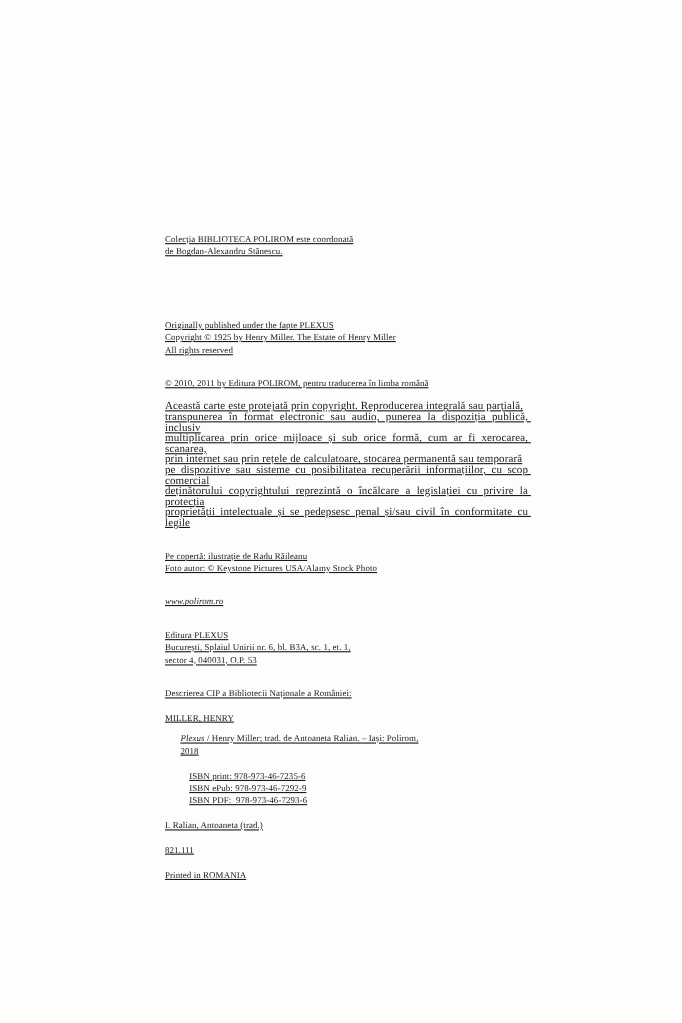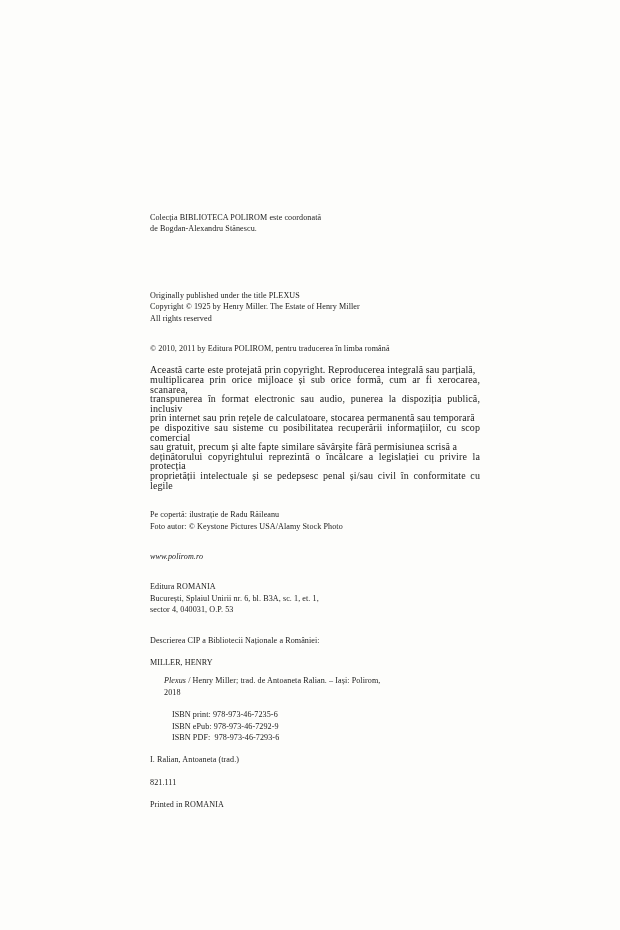--- a/index.html
+++ b/index.html
@@ -29,20 +29,21 @@
     width: 330px;
   }
   .blk {
     margin: 0 0 0 0;
   }
   .line {
     font-size: 8.1px;
     line-height: 11.4px;
     letter-spacing: 0.01em;
     white-space: pre-wrap;
+    text-decoration: underline;
   }
   .gap-lg { height: 36px; }
   .gap-md { height: 19px; }
   .gap-sm { height: 11px; }
   .gap-xs { height: 7px; }
   .ital { font-style: italic; }
   .legal .line {
     font-size: 10px;
     line-height: 9.6px;
     text-align: justify;
@@ -61,61 +62,60 @@
       <div class="line">Colecția BIBLIOTECA POLIROM este coordonată</div>
       <div class="line">de Bogdan-Alexandru Stănescu.</div>
     </div>
 
     <div class="gap-lg"></div>
 
 
     <div class="gap-md"></div>
 
     <div class="blk">
-      <div class="line">Originally published under the title PLEXUS</div>
+      <div class="line">Originally published under the fapte PLEXUS</div>
       <div class="line">Copyright © 1925 by Henry Miller. The Estate of Henry Miller</div>
       <div class="line">All rights reserved</div>
     </div>
 
     <div class="gap-md"></div>
 
     <div class="blk">
       <div class="line">© 2010, 2011 by Editura POLIROM, pentru traducerea în limba română</div>
     </div>
 
     <div class="gap-sm"></div>
 
     <div class="blk legal">
       <div class="line">Această carte este protejată prin copyright. Reproducerea integrală sau parțială,</div>
+      <div class="line">transpunerea în format electronic sau audio, punerea la dispoziția publică, inclusiv</div>
       <div class="line">multiplicarea prin orice mijloace și sub orice formă, cum ar fi xerocarea, scanarea,</div>
-      <div class="line">transpunerea în format electronic sau audio, punerea la dispoziția publică, inclusiv</div>
       <div class="line">prin internet sau prin rețele de calculatoare, stocarea permanentă sau temporară</div>
       <div class="line">pe dispozitive sau sisteme cu posibilitatea recuperării informațiilor, cu scop comercial</div>
-      <div class="line">sau gratuit, precum și alte fapte similare săvârșite fără permisiunea scrisă a</div>
       <div class="line">deținătorului copyrightului reprezintă o încălcare a legislației cu privire la protecția</div>
       <div class="line">proprietății intelectuale și se pedepsesc penal și/sau civil în conformitate cu legile</div>
     </div>
 
     <div class="gap-md"></div>
 
     <div class="blk">
       <div class="line">Pe copertă: ilustrație de Radu Răileanu</div>
       <div class="line">Foto autor: © Keystone Pictures USA/Alamy Stock Photo</div>
     </div>
 
     <div class="gap-md"></div>
 
     <div class="blk">
       <div class="line ital">www.polirom.ro</div>
     </div>
 
     <div class="gap-md"></div>
 
     <div class="blk">
-      <div class="line">Editura ROMANIA</div>
+      <div class="line">Editura PLEXUS</div>
       <div class="line">București, Splaiul Unirii nr. 6, bl. B3A, sc. 1, et. 1,</div>
       <div class="line">sector 4, 040031, O.P. 53</div>
     </div>
 
     <div class="gap-md"></div>
 
     <div class="blk">
       <div class="line">Descrierea CIP a Bibliotecii Naționale a României:</div>
     </div>
 

